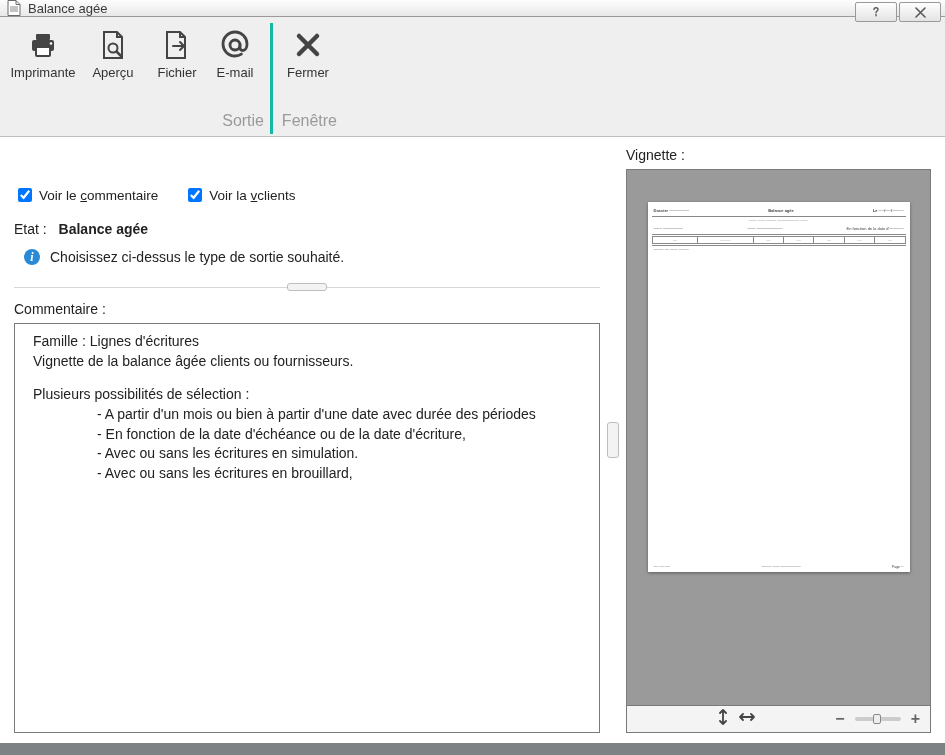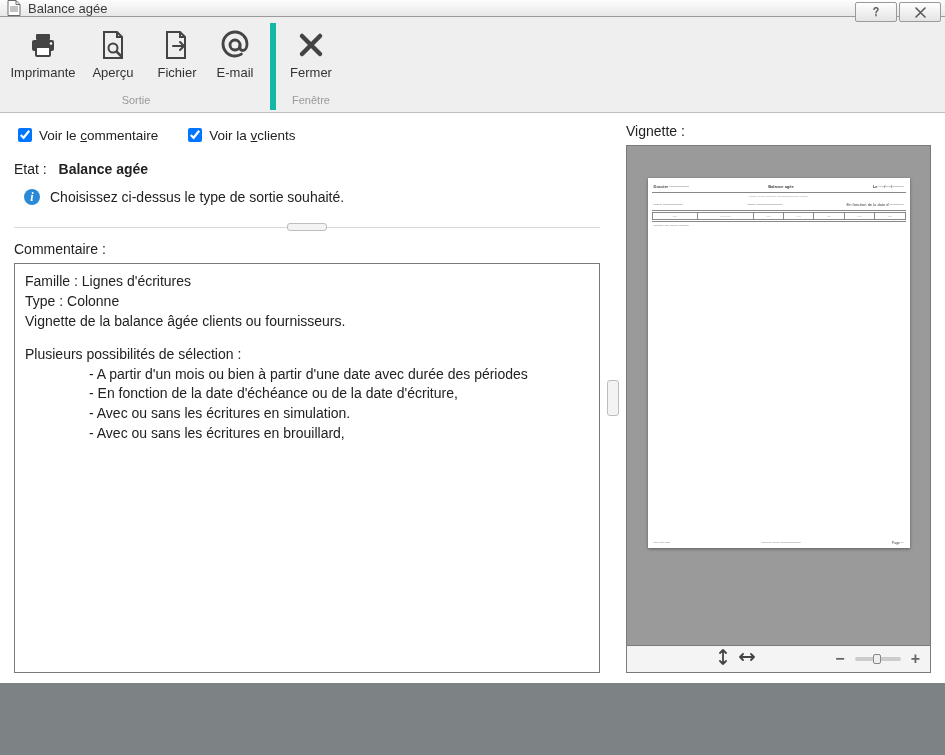--- a/index.html
+++ b/index.html
@@ -64,21 +64,21 @@
       padding: 6px 8px 2px 8px;
     }
     .toolbar-row {
       display: flex;
       align-items: flex-start;
     }
     .tool-group {
       display: flex;
       flex-direction: column;
       align-items: center;
-      border-right: 6px solid #14b8a6;
+      border-right: 3px solid #14b8a6;
       padding-right: 6px;
       margin-right: 6px;
     }
     .tool-group.last { border-right: none; }
     .tool-buttons {
       display: flex;
     }
     .tb-btn {
       display: flex;
       flex-direction: column;
@@ -91,25 +91,25 @@
       height: 36px;
       display: flex; align-items:center; justify-content:center;
       color: #444;
     }
     .tb-btn .lbl {
       font-size: 13px;
       color: #333;
       margin-top: 2px;
     }
     .group-caption {
-      font-size: 11px;
+      font-size: 16px;
       color: #9a9a9a;
-      margin-top: 12px;
+      margin-top: 30px;
       padding-bottom: 4px;
-      text-align:center;
+      text-align:right;
       width:100%;
     }
     
     .body {
       flex: 1;
       display: flex;
       padding: 10px 0 10px 0;
       background: #fff;
       position: relative;
     }
@@ -147,20 +147,21 @@
       display: flex;
       gap: 26px;
       margin-top: 2px;
       margin-bottom: 16px;
     }
     .chk {
       display: inline-flex;
       align-items: center;
       gap: 4px;
       font-size: 13.5px;
+      margin-top: 36px;
     }
     .chk input { width:14px; height:14px; }
     .chk .ul { text-decoration: underline; }
     .etat-line {
       font-size: 14px;
       margin-bottom: 12px;
     }
     .etat-line .label { margin-right: 8px; }
     .etat-line .value { font-weight: bold; }
     .info-line {
@@ -201,21 +202,21 @@
       border:1px solid #bdbdbd;
       border-radius:3px;
       background:#f3f3f3;
     }
     .section-title {
       font-size: 14px;
       margin-bottom: 6px;
     }
     .comment-box {
       border: 1px solid #7a7a7a;
-      padding: 8px 10px;
+      padding: 8px 18px;
       height: 410px;
       font-size: 14px;
       line-height: 1.35;
       overflow: auto;
       background: #fff;
     }
     .comment-box p { margin: 0 0 1px 0; }
     .comment-box .spaced { margin-top: 14px; }
     .comment-box .indent { padding-left: 64px; }
     
@@ -383,21 +384,20 @@
       </div>
 
       <div class="hsplit">
         <div class="handle"></div>
       </div>
 
       <div class="section-title">Commentaire :</div>
 
       <div class="comment-box">
         <p>Famille : Lignes d'écritures</p>
-        <p>Type : Colonne</p>
         <p>Vignette de la balance âgée clients ou fournisseurs.</p>
         <p class="spaced">Plusieurs possibilités de sélection :</p>
         <p class="indent">- A partir d'un mois ou bien à partir d'une date avec durée des périodes</p>
         <p class="indent">- En fonction de la date d'échéance ou de la date d'écriture,</p>
         <p class="indent">- Avec ou sans les écritures en simulation.</p>
         <p class="indent">- Avec ou sans les écritures en brouillard,</p>
       </div>
 
     </div>
 

